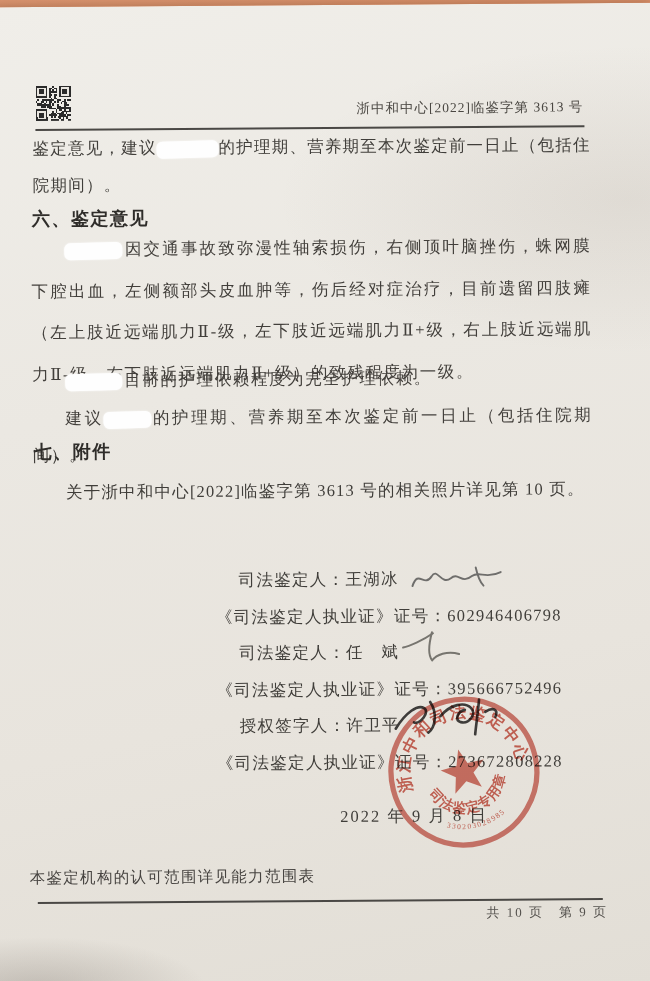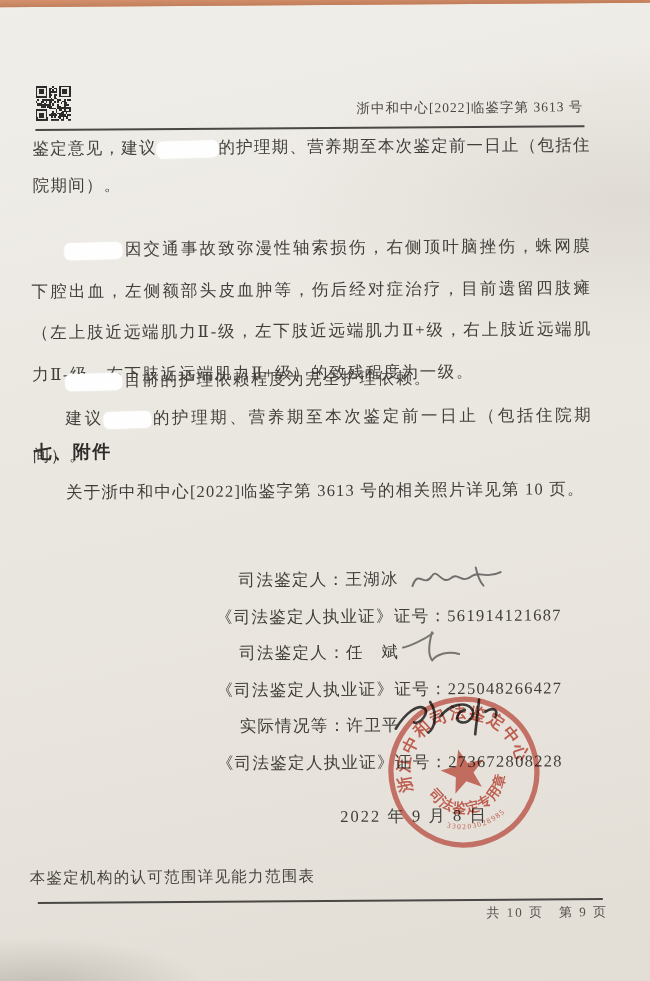--- a/index.html
+++ b/index.html
@@ -194,37 +194,38 @@
           <rect x="2" y="16" width="3" height="3" fill="#2b2b2b"></rect>
         </svg>
     </div>
 
     <div class="abs doc-number" style="left:300px;top:100px;width:286px;">浙中和中心[2022]临鉴字第 3613 号</div>
 
     <div class="abs hline" style="left:38px;top:127px;width:549px;"></div>
 
     <p class="abs doc-text" style="left:35px;top:128px;width:558px;margin:0;"><span>鉴定意见，建议</span><span class="redact" style="width:62px;height:17px;"></span><span>的护理期、营养期至本次鉴定前一日止（包括住院期间）。</span></p>
 
+    <h2 class="abs sec-head" style="left:34px;top:205px;">六、鉴定意见</h2>
 
     <p class="abs sec-para" style="left:33px;top:227px;width:560px;margin:0;"><span class="redact" style="width:58px;height:17px;margin-right:2px;"></span><span>因交通事故致弥漫性轴索损伤，右侧顶叶脑挫伤，蛛网膜下腔出血，左侧额部头皮血肿等，伤后经对症治疗，目前遗留四肢瘫（左上肢近远端肌力Ⅱ-级，左下肢近远端肌力Ⅱ+级，右上肢近远端肌力Ⅱ-级，右下肢近远端肌力Ⅱ+级）的致残程度为一级。</span></p>
 
     <p class="abs sec-para" style="left:33px;top:360px;width:560px;margin:0;line-height:37px;"><span class="redact" style="width:57px;height:17px;margin-right:2px;"></span><span>目前的护理依赖程度为完全护理依赖。</span></p>
 
     <p class="abs sec-para" style="left:33px;top:398px;width:560px;margin:0;line-height:37px;"><span>建议</span><span class="redact" style="width:48px;height:17px;"></span><span>的护理期、营养期至本次鉴定前一日止（包括住院期间）。</span></p>
 
     <h2 class="abs sec-head" style="left:34px;top:438px;">七、附件</h2>
 
     <p class="abs doc-text" style="left:33px;top:472px;width:560px;margin:0;text-indent:2em;">关于浙中和中心[2022]临鉴字第 3613 号的相关照片详见第 10 页。</p>
 
     <div class="abs" style="left:215px;top:562px;">
       <div class="sig-row name-row"><span>司法鉴定人：</span><span>王湖冰</span></div>
-      <div class="sig-row"><span>《司法鉴定人执业证》证号：</span><span>561914121687</span></div>
+      <div class="sig-row"><span>《司法鉴定人执业证》证号：</span><span>602946406798</span></div>
       <div class="sig-row name-row"><span>司法鉴定人：</span><span>任　斌</span></div>
-      <div class="sig-row"><span>《司法鉴定人执业证》证号：</span><span>225048266427</span></div>
-      <div class="sig-row name-row"><span>实际情况等：</span><span>许卫平</span></div>
+      <div class="sig-row"><span>《司法鉴定人执业证》证号：</span><span>395666752496</span></div>
+      <div class="sig-row name-row"><span>授权签字人：</span><span>许卫平</span></div>
       <div class="sig-row"><span>《司法鉴定人执业证》证号：</span><span>273672808228</span></div>
     </div>
 
     <svg class="sig-svg" style="left:408px;top:563px;" width="96" height="34" viewBox="0 0 100 34">
       <g fill="none" stroke="#6f6e6c" stroke-width="2" stroke-linecap="round">
         <path d="M4,24 C10,6 16,26 24,14 C30,4 34,24 44,16 C52,9 55,23 66,14 C74,8 80,18 96,10"></path>
         <path d="M70,5 C72,14 74,20 78,24"></path>
       </g>
     </svg>
     <svg class="sig-svg" style="left:398px;top:630px;" width="64" height="38" viewBox="0 0 64 38">

